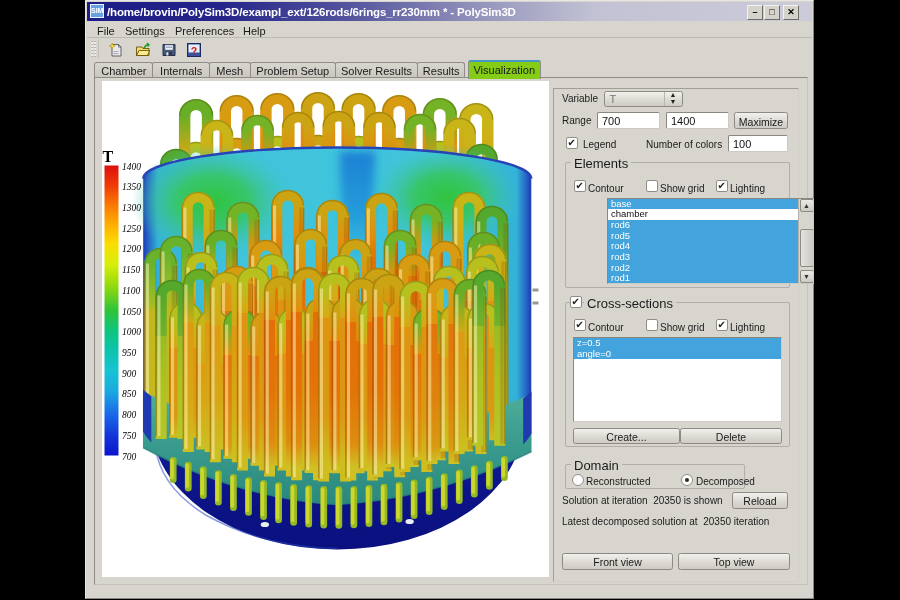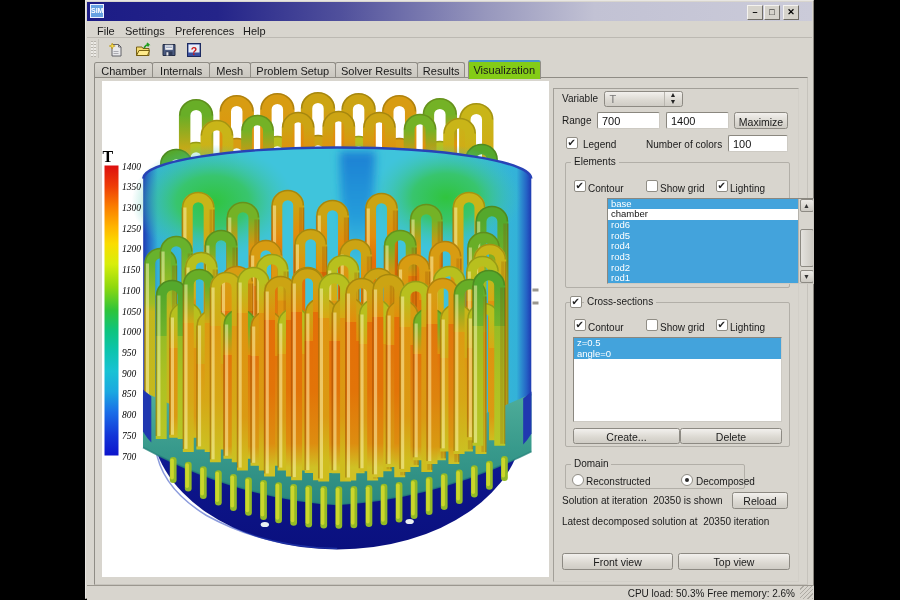--- a/index.html
+++ b/index.html
@@ -52,21 +52,21 @@
 .cb { position:absolute; width:11.5px; height:11.5px; background:#fff;
   border:1px solid #908d85; border-radius:2px; }
 .cb.on::after { content:"\2714"; position:absolute; left:0.5px; top:-1px;
   font-size:10px; color:#222; }
 .radio { position:absolute; width:12px; height:12px; background:#fff;
   border:1px solid #908d85; border-radius:50%; }
 .radio.on::after { content:""; position:absolute; left:3px; top:3px; width:4px;
   height:4px; border-radius:50%; background:#2a2a2a; }
 .group { position:absolute; border:1px solid #b2afa8; border-radius:2px; }
 .gtitle { position:absolute; top:-7px; background:#d8d5ce; padding:0 3px;
-  font-size:10px; color:#1a1a1a; white-space:nowrap; }
+  font-size:13px; color:#1a1a1a; white-space:nowrap; }
 .list { position:absolute; background:#fff; border:1px solid;
   border-color:#8a877f #cdcac3 #cdcac3 #8a877f; overflow:hidden; }
 .li { height:10.7px; font-size:9.5px; line-height:10.4px; padding:0 3px; color:#fff;
   background:#43a3dc; }
 .li.off { color:#111; background:#fff; }
 .sb { position:absolute; right:0; top:0; width:15px; background:#d8d5ce;
   border-left:1px solid #b5b2ab; }
 .sbb { position:absolute; left:0.5px; width:14px; height:13px;
   background:linear-gradient(to bottom,#eceae6,#cdcac3);
   border:1px solid #8d8a83; border-radius:2px;
@@ -75,20 +75,21 @@
   border:1px solid #8d8a83; border-radius:2px; }
 
 #status { left:1px; top:583.5px; width:727px; height:15px; background:#d8d5ce;
   border-top:1px solid #9b978f;
   font-size:10px; color:#1a1a1a; }
 </style></head>
 <body>
 <div id="win">
   <div class="abs" id="title">
     <div class="abs" id="ticon">SIM</div>
+    <div class="abs" id="ttext">/home/brovin/PolySim3D/exampl_ext/126rods/6rings_rr230mm&nbsp;* - PolySim3D</div>
     <div class="abs wbtn" style="left:660px;">–</div>
     <div class="abs wbtn" style="left:677px;">□</div>
     <div class="abs wbtn" style="left:696px;">✕</div>
   </div>
   <div class="abs" id="menubar">
     <span style="left:10px;">File</span>
     <span style="left:38px;">Settings</span>
     <span style="left:88px;">Preferences</span>
     <span style="left:156px;">Help</span>
   </div>
@@ -1261,18 +1262,13 @@
     <div class="radio on" style="left:115px; top:9px;"></div>
     <span class="lbl" style="left:130px; top:10.5px;">Decomposed</span>
   </div>
 
   <span class="lbl" style="left:476px; top:494px;">Solution at iteration&nbsp; 20350 is shown</span>
   <div class="btn" style="left:646px; top:491px; width:56px; height:17px; padding-top:2px;">Reload</div>
   <span class="lbl" style="left:476px; top:514.5px;">Latest decomposed solution at&nbsp; 20350 iteration</span>
   <div class="btn" style="left:476px; top:551.5px; width:111px; height:17px; padding-top:2px;">Front view</div>
   <div class="btn" style="left:592px; top:551.5px; width:112px; height:17px; padding-top:2px;">Top view</div>
 
-  <div class="abs" id="status">
-    <span style="position:absolute; right:19px; top:2px;">CPU load: 50.3% Free memory: 2.6%</span>
-    <div style="position:absolute; right:1px; bottom:1px; width:13px; height:13px;
-      background:repeating-linear-gradient(135deg,#d8d5ce 0 2px,#aeaba4 2px 3px);"></div>
-  </div>
 </div>
 
 </body></html>

